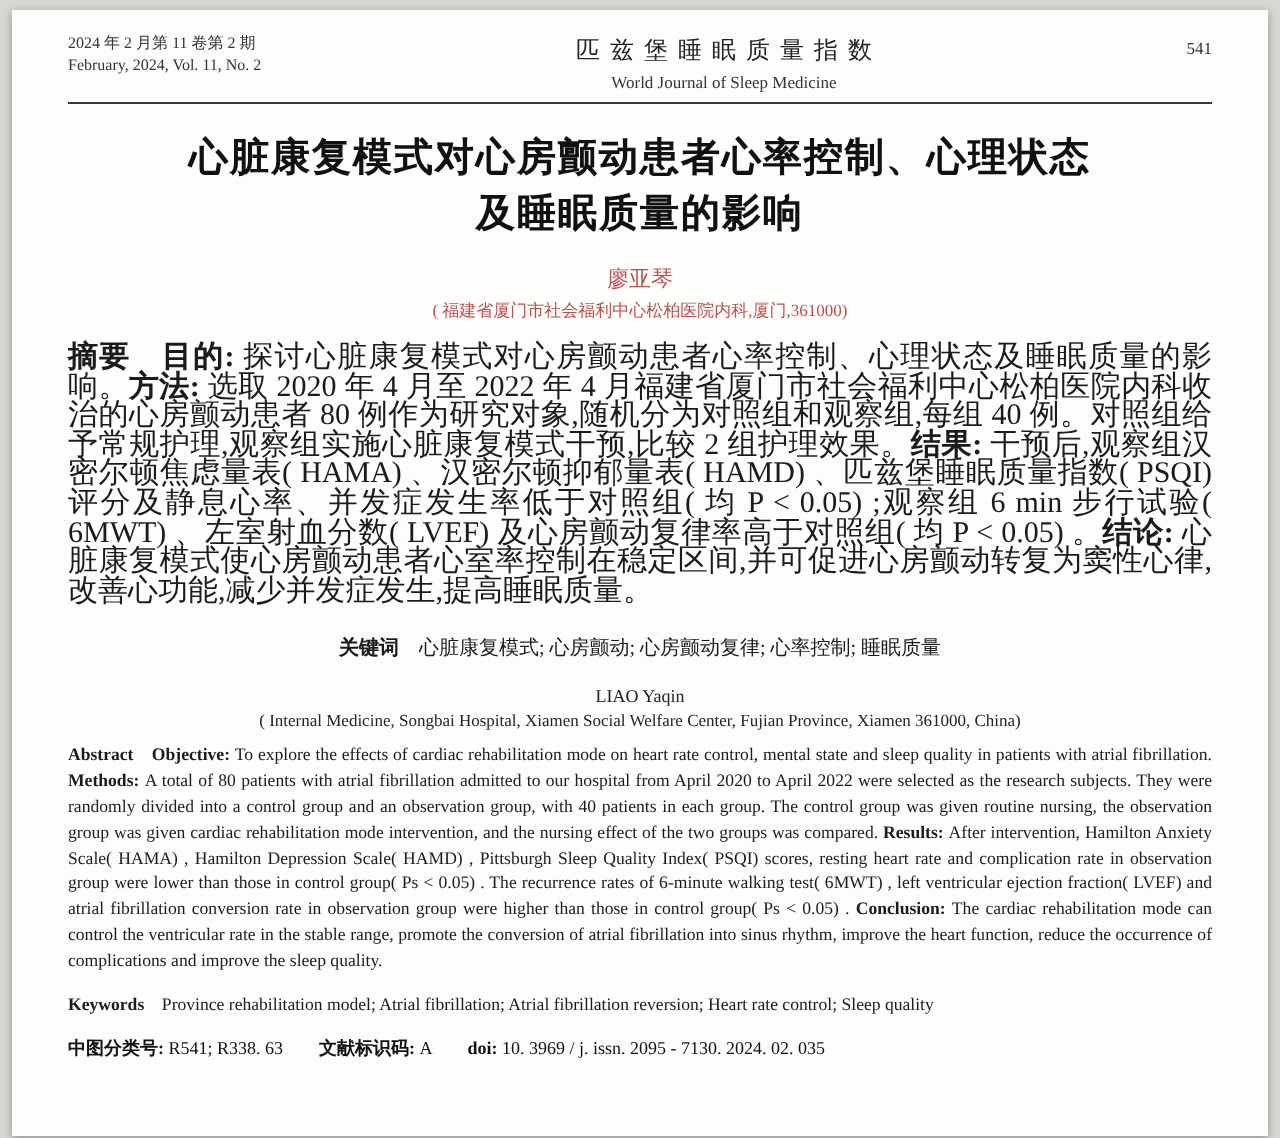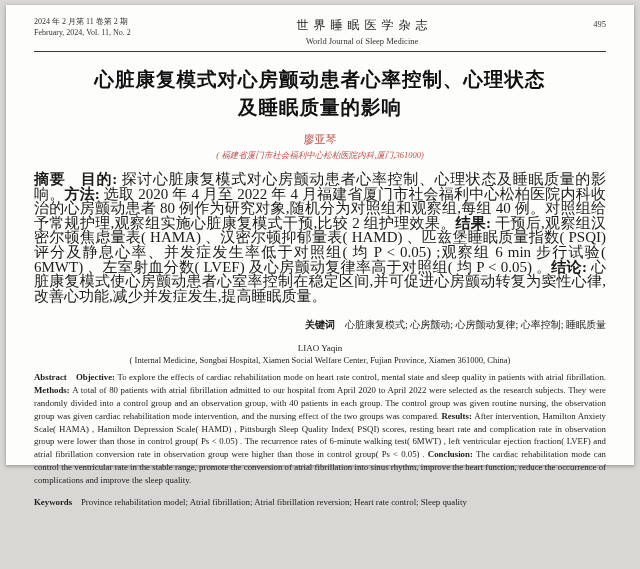--- a/index.html
+++ b/index.html
@@ -7,77 +7,78 @@
     --canvas-bg:#d8d7d3;
     --page-bg:#fdfdfb;
   }
   html,body{margin:0;padding:0;}
   body{
     width:640px;height:569px;overflow:hidden;position:relative;
     background:var(--canvas-bg);
     font-family:"Liberation Serif","DejaVu Serif",serif;
   }
   .page{
-    position:absolute;left:6px;top:5px;width:628px;height:460px;
+    position:absolute;left:6px;top:5px;width:628px;height:563px;
     background:var(--page-bg);
     box-shadow:0 1px 4px rgba(0,0,0,.35);
     padding:12px 28px 0 28px;
     box-sizing:border-box;
     color:#1c1c1c;
   }
   .hdr{display:flex;justify-content:space-between;align-items:flex-start;
        border-bottom:1px solid #3a3a3a;padding-bottom:5px;}
   .hdr-left{font-size:8px;line-height:10.5px;color:#333;white-space:nowrap;}
   .hdr-center{text-align:center;flex:1;}
   .jzh{font-size:12px;letter-spacing:5px;padding-left:5px;color:#222;}
   .jen{font-size:8.5px;margin-top:2px;color:#333;}
   .hdr-right{font-size:8.5px;color:#333;padding-top:2px;}
   .t-zh{margin-top:14px;text-align:center;font-size:19.5px;font-weight:bold;
         line-height:28px;letter-spacing:1px;color:#111;}
   .auth-zh{margin-top:10px;text-align:center;font-size:11px;color:var(--accent-red);}
-  .affil-zh{margin-top:3px;text-align:center;font-size:8.5px;color:var(--accent-red);font-style:italic;}
+  .affil-zh{margin-top:3px;text-align:center;font-size:8.5px;color:var(--accent-red);}
   .abs-zh{margin-top:10px;font-size:15px;line-height:14.6px;text-align:justify;color:#1b1b1b;}
-  .kw-zh{font-size:10px;line-height:14.6px;text-align:right;color:#1b1b1b;margin-top:1px;}
+  .kw-zh{font-size:10px;line-height:14.6px;text-align:center;color:#1b1b1b;margin-top:1px;}
   .t-en{margin-top:7px;text-align:center;font-size:10.5px;font-weight:bold;line-height:15px;color:#111;}
   .auth-en{margin-top:5px;text-align:center;font-size:9px;color:#222;}
   .affil-en{margin-top:2px;text-align:center;font-size:8.5px;color:#222;}
   .abs-en{margin-top:6px;font-size:8.8px;line-height:12.9px;text-align:justify;color:#1b1b1b;}
   .kw-en{font-size:8.8px;line-height:12.9px;margin-top:2px;text-align:left;color:#1b1b1b;}
   .ftr{margin-top:7px;font-size:9px;color:#111;white-space:nowrap;}
   .bseg{font-weight:bold;}
 </style>
 </head>
 <body>
 
 <div class="page">
 
   <div class="hdr">
     <div class="hdr-left">
       <div>2024 年 2 月第 11 卷第 2 期</div>
       <div>February, 2024, Vol. 11, No. 2</div>
     </div>
     <div class="hdr-center">
-      <div class="jzh">世界睡眠医学杂志</div>
+      <div class="jzh">匹兹堡睡眠质量指数</div>
       <div class="jen">World Journal of Sleep Medicine</div>
     </div>
-    <div class="hdr-right">495</div>
+    <div class="hdr-right">541</div>
   </div>
 
   <div class="t-zh">
     <div>心脏康复模式对心房颤动患者心率控制、心理状态</div>
     <div>及睡眠质量的影响</div>
   </div>
 
   <div class="auth-zh">廖亚琴</div>
   <div class="affil-zh">( 福建省厦门市社会福利中心松柏医院内科,厦门,361000)</div>
 
   <p class="abs-zh"><span class="bseg">摘要　</span><span class="bseg">目的: </span><span>探讨心脏康复模式对心房颤动患者心率控制、心理状态及睡眠质量的影响。</span><span class="bseg">方法: </span><span>选取 2020 年 4 月至 2022 年 4 月福建省厦门市社会福利中心松柏医院内科收治的心房颤动患者 80 例作为研究对象,随机分为对照组和观察组,每组 40 例。对照组给予常规护理,观察组实施心脏康复模式干预,比较 2 组护理效果。</span><span class="bseg">结果: </span><span>干预后,观察组汉密尔顿焦虑量表( HAMA) 、汉密尔顿抑郁量表( HAMD) 、匹兹堡睡眠质量指数( PSQI) 评分及静息心率、并发症发生率低于对照组( 均 P &lt; 0.05) ;观察组 6 min 步行试验( 6MWT) 、左室射血分数( LVEF) 及心房颤动复律率高于对照组( 均 P &lt; 0.05) 。</span><span class="bseg">结论: </span><span>心脏康复模式使心房颤动患者心室率控制在稳定区间,并可促进心房颤动转复为窦性心律,改善心功能,减少并发症发生,提高睡眠质量。</span></p>
   <p class="kw-zh"><span class="bseg">关键词　</span><span>心脏康复模式; 心房颤动; 心房颤动复律; 心率控制; 睡眠质量</span></p>
 
 
   <div class="auth-en">LIAO Yaqin</div>
   <div class="affil-en">( Internal Medicine, Songbai Hospital, Xiamen Social Welfare Center, Fujian Province, Xiamen 361000, China)</div>
 
   <p class="abs-en"><span class="bseg">Abstract　</span><span class="bseg">Objective: </span><span>To explore the effects of cardiac rehabilitation mode on heart rate control, mental state and sleep quality in patients with atrial fibrillation. </span><span class="bseg">Methods: </span><span>A total of 80 patients with atrial fibrillation admitted to our hospital from April 2020 to April 2022 were selected as the research subjects. They were randomly divided into a control group and an observation group, with 40 patients in each group. The control group was given routine nursing, the observation group was given cardiac rehabilitation mode intervention, and the nursing effect of the two groups was compared. </span><span class="bseg">Results: </span><span>After intervention, Hamilton Anxiety Scale( HAMA) , Hamilton Depression Scale( HAMD) , Pittsburgh Sleep Quality Index( PSQI) scores, resting heart rate and complication rate in observation group were lower than those in control group( Ps &lt; 0.05) . The recurrence rates of 6-minute walking test( 6MWT) , left ventricular ejection fraction( LVEF) and atrial fibrillation conversion rate in observation group were higher than those in control group( Ps &lt; 0.05) . </span><span class="bseg">Conclusion: </span><span>The cardiac rehabilitation mode can control the ventricular rate in the stable range, promote the conversion of atrial fibrillation into sinus rhythm, improve the heart function, reduce the occurrence of complications and improve the sleep quality.</span></p>
   <p class="kw-en"><span class="bseg">Keywords　</span><span>Province rehabilitation model; Atrial fibrillation; Atrial fibrillation reversion; Heart rate control; Sleep quality</span></p>
 
+  <div class="ftr"><span class="bseg">中图分类号: </span><span>R541; R338. 63</span><span>　　</span><span class="bseg">文献标识码: </span><span>A</span><span>　　</span><span class="bseg">doi: </span><span>10. 3969 / j. issn. 2095 - 7130. 2024. 02. 035</span></div>
 
 </div>
 
 </body></html>

